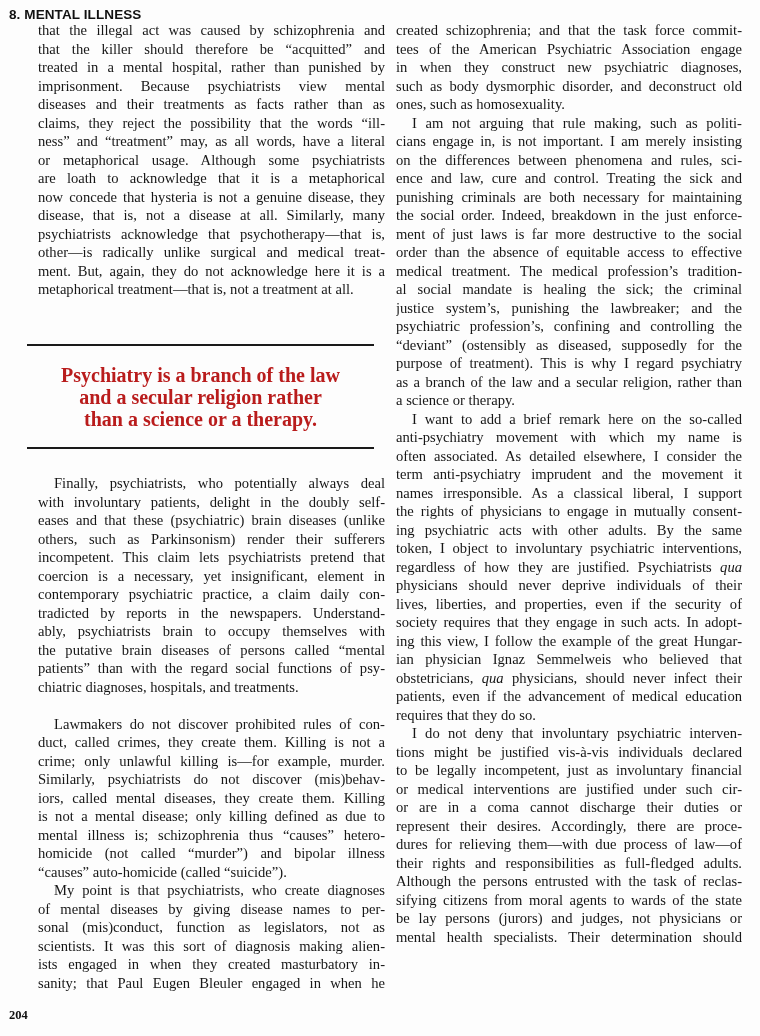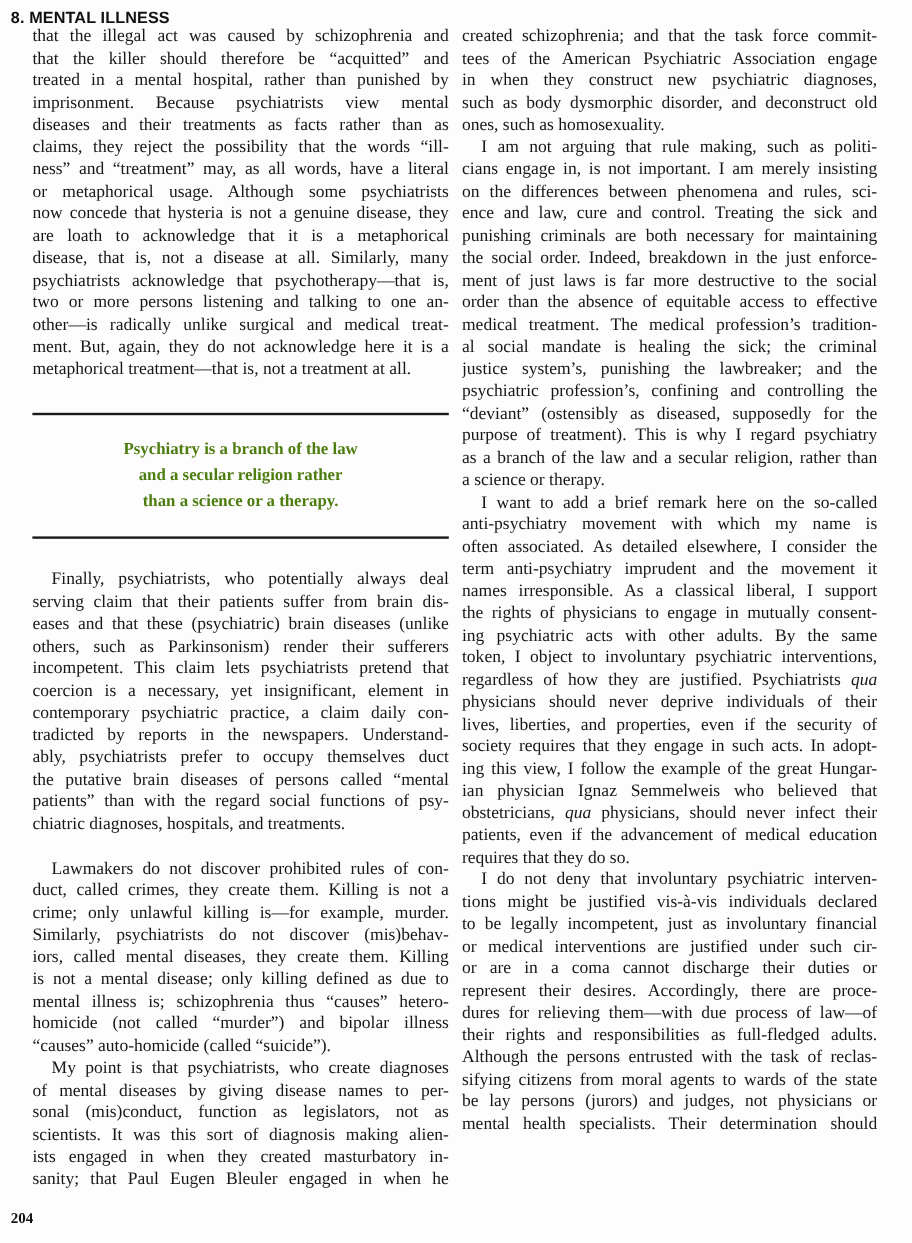--- a/index.html
+++ b/index.html
@@ -8,25 +8,25 @@
   .page { position: absolute; left: 0; top: 0; width: 760px; height: 1036px; background: #fdfdfd; }
   .running-head { position: absolute; left: 9px; top: 7px; font-family: "Liberation Sans", "DejaVu Sans", sans-serif;
                   font-weight: bold; font-size: 13.5px; letter-spacing: 0.1px; color: #111; }
   .col { position: absolute; top: 0; width: 347px; }
   .col.left { left: 27px; }
   .col.right { left: 385px; width: 346px; }
   .line { display: block; height: 18.5px; line-height: 18.5px; font-size: 14.6px; white-space: nowrap;
           text-align: justify; text-align-last: justify; overflow: hidden; }
   .line.last { text-align-last: left; }
   .line.indent { text-indent: 16px; }
-  .block { position: absolute; left: 0; width: 100%; }
+  .block { position: absolute; left: 11px; width: 100%; }
   .pullquote { position: absolute; left: 0; width: 100%; }
   .rule { position: absolute; left: 0; width: 100%; height: 2px; background: #1a1a1a; }
   .pq-text { position: absolute; left: 0; width: 100%; text-align: center; font-weight: bold;
-             font-size: 14px; line-height: 22px; color: #4d7c0f; }
+             font-size: 20px; line-height: 22px; color: #b91c1c; }
   .pq-line { display: block; }
   .folio { position: absolute; left: 9px; top: 1008px; font-weight: bold; font-size: 12.5px;
            font-family: "Liberation Serif", serif; color: #111; }
   em { font-style: italic; }
 </style>
 </head>
 <body>
 
 <div class="page">
   <div class="running-head">8. MENTAL ILLNESS</div>
@@ -34,50 +34,49 @@
   <div class="col left">
     <div class="block" style="top:21px">
         <span class="line">that the illegal act was caused by schizophrenia and</span>
         <span class="line">that the killer should therefore be “acquitted” and</span>
         <span class="line">treated in a mental hospital, rather than punished by</span>
         <span class="line">imprisonment. Because psychiatrists view mental</span>
         <span class="line">diseases and their treatments as facts rather than as</span>
         <span class="line">claims, they reject the possibility that the words “ill-</span>
         <span class="line">ness” and “treatment” may, as all words, have a literal</span>
         <span class="line">or metaphorical usage. Although some psychiatrists</span>
+        <span class="line">are loath to acknowledge that it is a metaphorical</span>
         <span class="line">now concede that hysteria is not a genuine disease, they</span>
-        <span class="line">are loath to acknowledge that it is a metaphorical</span>
         <span class="line">disease, that is, not a disease at all. Similarly, many</span>
         <span class="line">psychiatrists acknowledge that psychotherapy—that is,</span>
-        <span class="line">two or more persons listening and talking to one an-</span>
         <span class="line">other—is radically unlike surgical and medical treat-</span>
         <span class="line">ment. But, again, they do not acknowledge here it is a</span>
         <span class="line last">metaphorical treatment—that is, not a treatment at all.</span>
       </div>
 
     <div class="pullquote">
       <div class="rule" style="top:344px"></div>
       <div class="pq-text" style="top:364px">
           <span class="pq-line">Psychiatry is a branch of the law</span>
           <span class="pq-line">and a secular religion rather</span>
           <span class="pq-line">than a science or a therapy.</span>
         </div>
       <div class="rule" style="top:447px"></div>
     </div>
 
     <div class="block" style="top:474px">
         <span class="line indent">Finally, psychiatrists, who potentially always deal</span>
-        <span class="line">serving claim that their patients suffer from brain dis-</span>
+        <span class="line">with involuntary patients, delight in the doubly self-</span>
         <span class="line">eases and that these (psychiatric) brain diseases (unlike</span>
         <span class="line">others, such as Parkinsonism) render their sufferers</span>
         <span class="line">incompetent. This claim lets psychiatrists pretend that</span>
         <span class="line">coercion is a necessary, yet insignificant, element in</span>
         <span class="line">contemporary psychiatric practice, a claim daily con-</span>
         <span class="line">tradicted by reports in the newspapers. Understand-</span>
-        <span class="line">ably, psychiatrists prefer to occupy themselves duct</span>
+        <span class="line">ably, psychiatrists brain to occupy themselves with</span>
         <span class="line">the putative brain diseases of persons called “mental</span>
         <span class="line">patients” than with the regard social functions of psy-</span>
         <span class="line last">chiatric diagnoses, hospitals, and treatments.</span>
       </div>
     <div class="block" style="top:714.5px">
         <span class="line indent">Lawmakers do not discover prohibited rules of con-</span>
         <span class="line">duct, called crimes, they create them. Killing is not a</span>
         <span class="line">crime; only unlawful killing is—for example, murder.</span>
         <span class="line">Similarly, psychiatrists do not discover (mis)behav-</span>
         <span class="line">iors, called mental diseases, they create them. Killing</span>

